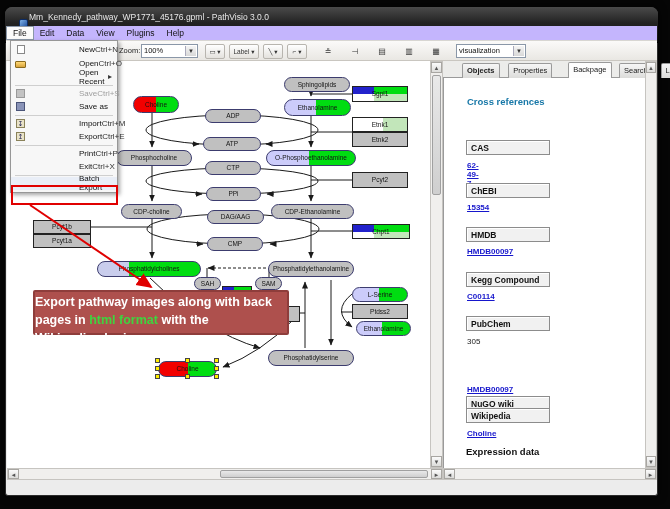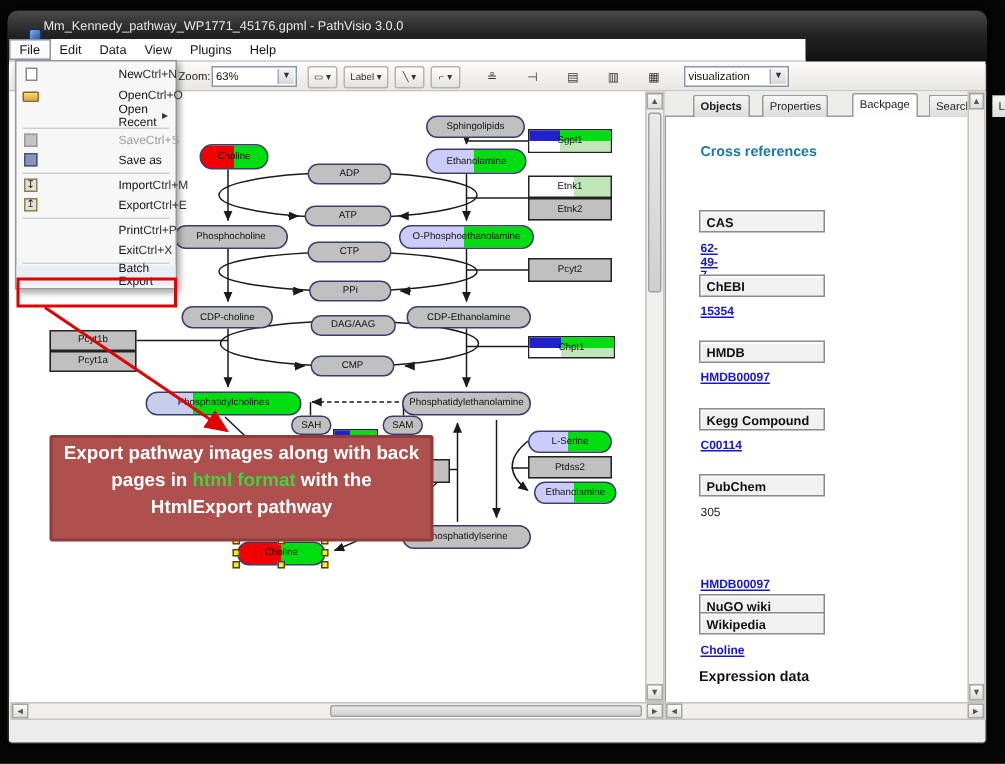--- a/index.html
+++ b/index.html
@@ -4,37 +4,37 @@
 <style>
   html,body{margin:0;padding:0;background:#000;}
   *{box-sizing:border-box;font-family:"Liberation Sans",sans-serif;}
   .screen{position:relative;width:670px;height:509px;background:#060606;overflow:hidden;}
   .abs{position:absolute;}
   
   .win{left:5px;top:7px;width:653px;height:489px;background:#ececec;border:1px solid #2b2b2b;border-radius:7px 7px 3px 3px;box-shadow:0 0 9px rgba(0,0,0,.9);}
   .titlebar{left:5px;top:7px;width:653px;height:36px;border-radius:7px 7px 0 0;background:linear-gradient(#4a4a4a,#232323 45%,#101010);border-bottom:1px solid #000;color:#e8e8e8;font-size:8.5px;line-height:19px;text-align:right;}
   .title-ic{left:14px;top:12px;width:9px;height:9px;border-radius:2px;background:linear-gradient(135deg,#7fb2e8,#1d4e9e);border:1px solid #0c2c66;}
   .title-text{left:29px;top:7px;height:19px;line-height:20px;}
-  .menubar{left:6px;top:26px;width:531px;height:15px;background:#ffffff;border-bottom:1px solid #d8d6d2;font-size:8.5px;}
+  .menubar{left:6px;top:26px;width:651px;height:15px;background:#c4b5fd;border-bottom:1px solid #d8d6d2;font-size:8.5px;}
   .mb-item{display:inline-block;height:14px;line-height:14px;padding:0 6px;color:#111;}
   .mb-item.focused{border:1px solid #8a97a8;background:#fbfbfb;line-height:12px;}
   .toolbar{left:6px;top:41px;width:651px;height:20px;background:linear-gradient(#fbfaf9,#e9e7e3);border-bottom:1px solid #c9c6c0;font-size:7.5px;color:#222;}
   .combo{background:#fff;border:1px solid #8a97a8;height:14px;font-size:7.5px;line-height:12px;padding:0 2px;color:#111;}
   .combo .arrow{position:absolute;right:1px;top:1px;width:11px;height:10px;background:linear-gradient(#f4f4f4,#d8d8d8);border-left:1px solid #aab;color:#333;font-size:6px;text-align:center;line-height:10px;}
   .tb-btn{height:15px;border:1px solid transparent;border-radius:2px;text-align:center;font-size:8px;line-height:14px;color:#333;}
   
   .canvas{left:7px;top:61px;width:436px;height:407px;background:#fff;}
   .node{position:absolute;border:1px solid #3c3c6e;font-size:6.5px;color:#131313;text-align:center;white-space:nowrap;z-index:3;}
   .node .lbl{position:absolute;left:0;right:0;top:50%;transform:translateY(-54%);}
   .handle{position:absolute;width:5px;height:5px;background:#ffee00;border:1px solid #444;z-index:4;}
   svg{display:block;}
   .edges{left:0;top:0;z-index:2;pointer-events:none;}
   .redlayer{left:0;top:0;z-index:8;pointer-events:none;}
   
-  .callout{left:33px;top:290px;width:256px;height:71px;background:#ae504d;border:2px solid #8e3d3b;border-radius:2px;z-index:5;color:#fff;font-size:12.5px;font-weight:bold;text-align:center;line-height:18px;padding-top:1px;}
+  .callout{left:33px;top:290px;width:256px;height:45px;background:#ae504d;border:2px solid #8e3d3b;border-radius:2px;z-index:5;color:#fff;font-size:12.5px;font-weight:bold;text-align:left;line-height:18px;padding-top:1px;}
   .callout .hl{color:#3fd43f;}
   
   .popup{left:10px;top:40px;width:108px;background:#f7f7f7;border:1px solid #979797;box-shadow:2px 2px 4px rgba(0,0,0,.35);z-index:7;padding:2px 0;}
   .pi{display:flex;align-items:center;height:13.5px;padding:0 5px 0 4px;font-size:8px;color:#111;}
   .pi .ico{width:12px;height:9px;margin-right:4px;position:relative;flex:none;}
   .pi .lab{flex:1;padding-left:48px;}
   .pi .sc{color:#333;}
   .pi.dis{color:#9e9e9e;}
   .pi.dis .sc{color:#9e9e9e;}
   .pi.hilite{background:#e9eef7;}
@@ -69,21 +69,21 @@
   <div class="abs titlebar">
     <div class="abs title-ic"></div>
     <div class="abs title-text" style="left:24px;top:0;">Mm_Kennedy_pathway_WP1771_45176.gpml - PathVisio 3.0.0</div>
   </div>
 
   <div class="abs menubar" id="menubar"><div class="mb-item focused">File</div><div class="mb-item">Edit</div><div class="mb-item">Data</div><div class="mb-item">View</div><div class="mb-item">Plugins</div><div class="mb-item">Help</div></div>
 
   <div class="abs toolbar"></div>
   <div class="abs" style="left:119px;top:46px;font-size:7.5px;color:#222;z-index:6;">Zoom:</div>
   <div class="abs combo" style="left:141px;top:44px;width:57px;z-index:6;">
-    <span>63%</span>
+    <span>100%</span>
     <span class="arrow">▼</span>
   </div>
   <div id="tb-tools" class="abs" style="left:205px;top:44px;height:16px;z-index:1;">
       <div class="tb-btn abs" style="left: 0px; top: 0px; width: 20px; border: 1px solid rgb(184, 181, 175); background: linear-gradient(rgb(255, 255, 255), rgb(228, 226, 222)); font-size: 6.5px;">▭ ▾</div>
       <div class="tb-btn abs" style="left: 24px; top: 0px; width: 30px; border: 1px solid rgb(184, 181, 175); background: linear-gradient(rgb(255, 255, 255), rgb(228, 226, 222)); font-size: 6.5px;">Label ▾</div>
       <div class="tb-btn abs" style="left: 58px; top: 0px; width: 20px; border: 1px solid rgb(184, 181, 175); background: linear-gradient(rgb(255, 255, 255), rgb(228, 226, 222)); font-size: 6.5px;">╲ ▾</div>
       <div class="tb-btn abs" style="left: 82px; top: 0px; width: 20px; border: 1px solid rgb(184, 181, 175); background: linear-gradient(rgb(255, 255, 255), rgb(228, 226, 222)); font-size: 6.5px;">⌐ ▾</div>
       <div class="tb-btn abs" style="left: 114px; top: 0px; width: 18px;">≗</div>
       <div class="tb-btn abs" style="left: 141px; top: 0px; width: 18px;">⊣</div>
       <div class="tb-btn abs" style="left: 168px; top: 0px; width: 18px;">▤</div>
@@ -242,21 +242,21 @@
       <div class="handle" style="left: 155px; top: 366px;"></div>
       <div class="handle" style="left: 214px; top: 366px;"></div>
       <div class="handle" style="left: 155px; top: 374px;"></div>
       <div class="handle" style="left: 184.5px; top: 374px;"></div>
       <div class="handle" style="left: 214px; top: 374px;"></div>
     </div>
 
   <div class="abs callout" id="callout">
       <div><span>Export pathway images along with back</span></div>
       <div><span>pages in </span><span class="hl">html format</span><span> with the</span></div>
-      <div><span>HtmlExport pathway</span></div>
+      <div><span>Wikipedia plugin</span></div>
     </div>
 
   <div class="abs panel"></div>
   <div class="abs tabsrow" id="tabsrow">
       <div class="tab" style="left: 19px; font-weight: bold;">Objects</div>
       <div class="tab" style="left: 65.2px;">Properties</div>
       <div class="tab active" style="left: 125.2px;">Backpage</div>
       <div class="tab" style="left: 176px;">Search</div>
       <div class="tab" style="left: 217.6px;">Legend</div>
     </div>

